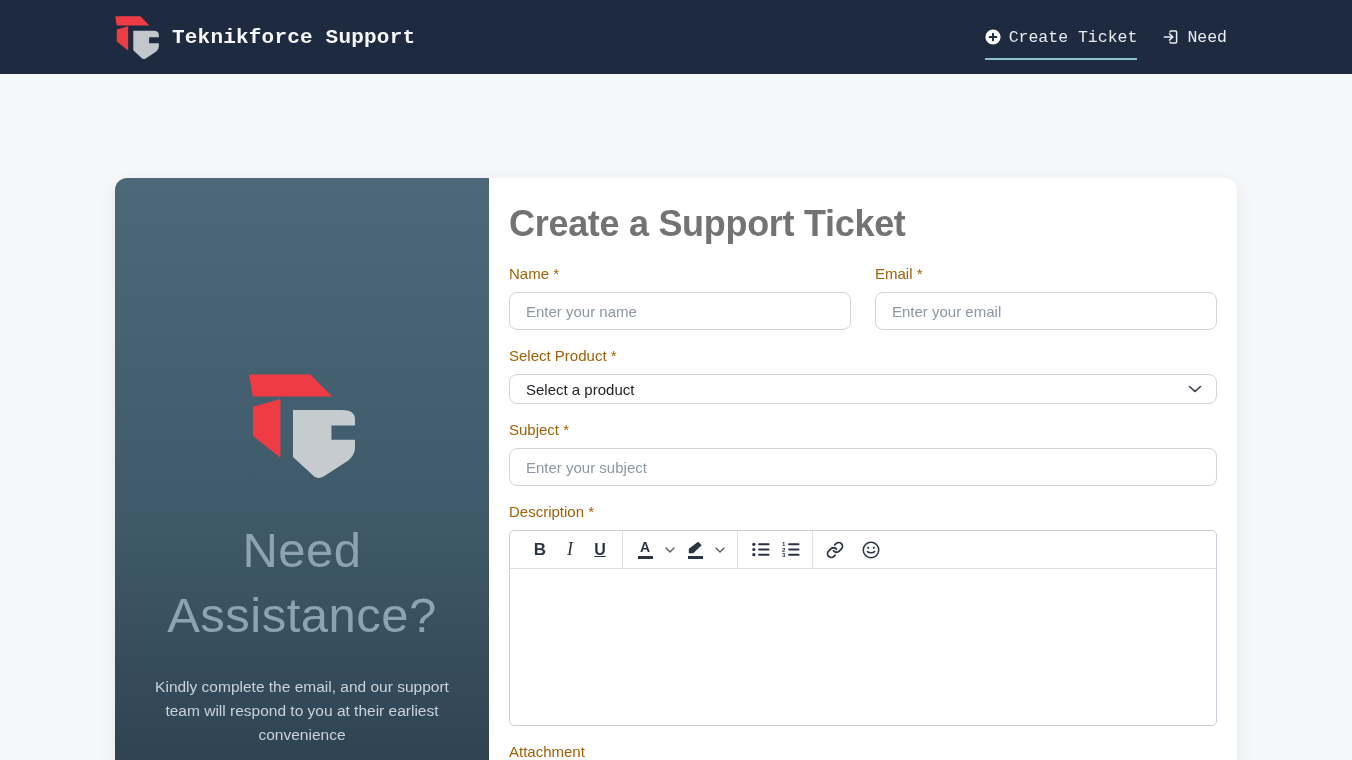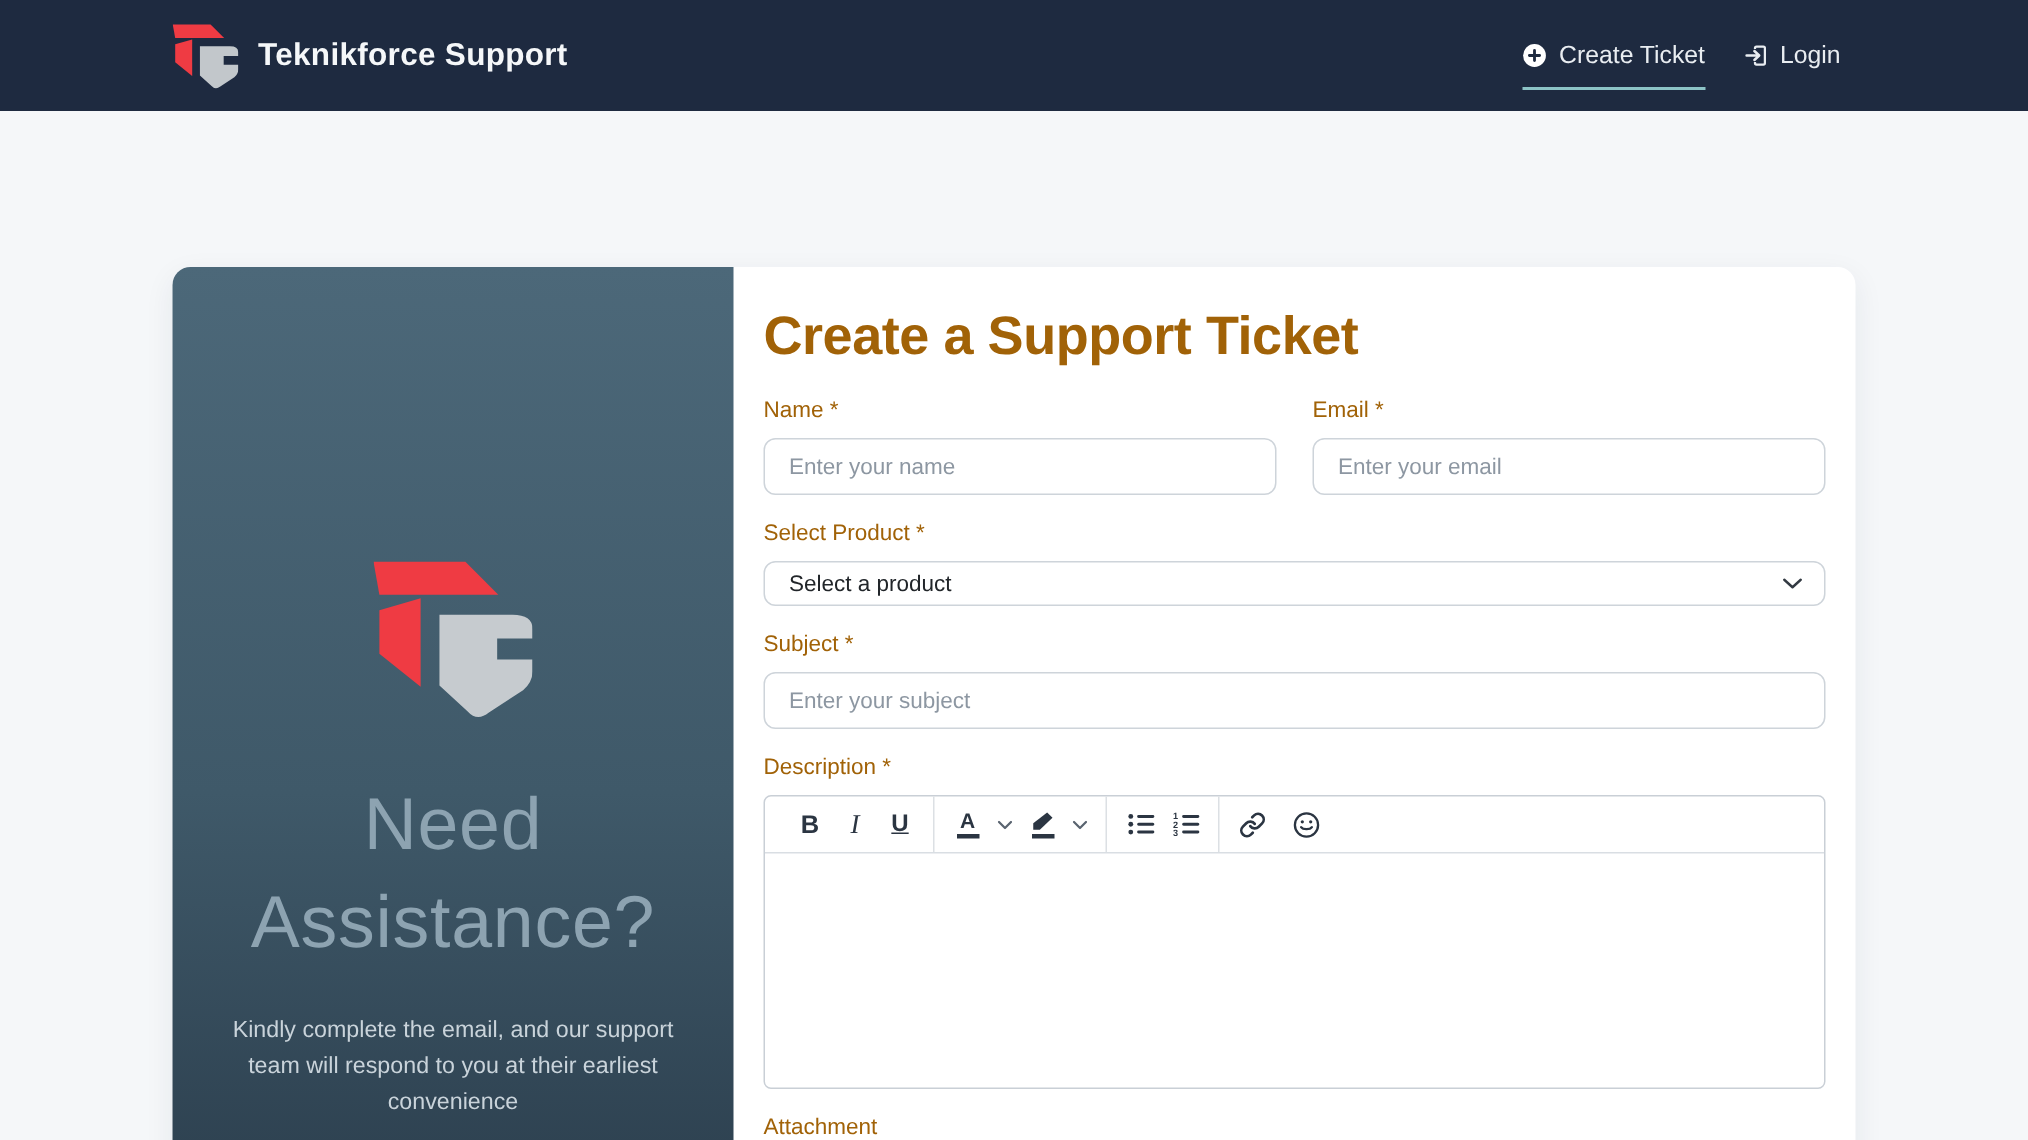--- a/index.html
+++ b/index.html
@@ -4,21 +4,21 @@
 <style>
   * { box-sizing: border-box; }
   html,body { margin:0; padding:0; }
   body {
     width:1352px; height:760px; overflow:hidden;
     background:#f5f7f9;
     font-family:"Liberation Sans","DejaVu Sans",sans-serif;
   }
 
   
-  .navbar { height:74px; background:#1e2a40; display:flex; align-items:center; }
+  .navbar { height:74px; background:#1e2a40; display:flex; align-items:center;font-family:Liberation Mono, monospace; }
   .nav-container { width:1122px; margin:0 auto; display:flex; align-items:center; justify-content:space-between; }
   .brand { display:flex; align-items:center; gap:13px; }
   .brand-logo { width:44px; height:43px; display:block; }
   .brand-title { color:#f5f7f9; font-size:21px; font-weight:700; letter-spacing:.2px; }
   .nav-links { display:flex; align-items:flex-end; gap:26px; margin-right:10px; }
   .nav-link { display:flex; align-items:center; gap:8px; color:#e9edf1; font-size:16.5px; cursor:pointer; position:relative; text-decoration:none; }
   .nav-link.active::after { content:""; position:absolute; left:0; right:0; bottom:-13px; height:2px; background:#8cc3c6; }
 
   
   .card {
@@ -34,21 +34,21 @@
   }
   .assist-logo { width:106px; height:132px; margin-top:182px; display:block; }
   .assist-heading {
     margin:26px 0 0; padding:0 28px; font-size:49px; line-height:1.32; font-weight:400;
     color:#8da3b1; letter-spacing:.5px;
   }
   .assist-message { margin:28px 0 0; padding:0 35px; font-size:15.5px; line-height:24px; color:#c9d3da; }
 
   
   .form-area { flex:1; padding:25px 20px 0 20px; min-width:0; }
-  .form-title { margin:0 0 20px; font-size:36px; font-weight:800; color:#a16207; letter-spacing:-.3px; }
+  .form-title { margin:0 0 20px; font-size:36px; font-weight:800; color:#737373; letter-spacing:-.3px; }
   .row-2col { display:grid; grid-template-columns:1fr 1fr; gap:24px; }
   .field { margin-bottom:17px; }
   .field-label { display:block; font-size:15px; color:#a16207; margin-bottom:10px; line-height:17px; }
   .text-input {
     width:100%; height:38px; border:1px solid #ced4da; border-radius:8px;
     padding:4px 16px; font-size:15px; color:#212529; outline:none; background:#fff;
     font-family:"Liberation Sans","DejaVu Sans",sans-serif;
   }
   .text-input::placeholder { color:#8d97a2; }
   .select-box {
@@ -97,21 +97,21 @@
           <circle cx="8" cy="8" r="7.6" fill="#ffffff"></circle>
           <path d="M8 4.6v6.8M4.6 8h6.8" stroke="#1e2a40" stroke-width="1.9" stroke-linecap="round"></path>
         </svg>
         <span>Create Ticket</span>
       </a>
       <a class="nav-link">
         <svg width="16" height="16" viewBox="0 0 16 16" aria-hidden="true">
           <path d="M7 3.6 V3 a1 1 0 0 1 1 -1 h4.6 a1 1 0 0 1 1 1 v10 a1 1 0 0 1 -1 1 H8 a1 1 0 0 1 -1 -1 v-.6" fill="none" stroke="#e9edf1" stroke-width="1.5"></path>
           <path d="M1.4 8 h8.2 M6.6 5 L9.8 8 L6.6 11" fill="none" stroke="#e9edf1" stroke-width="1.7" stroke-linecap="round" stroke-linejoin="round"></path>
         </svg>
-        <span>Login</span>
+        <span>Need</span>
       </a>
     </nav>
   </div>
 </header>
 
 <main class="card">
 
   <aside class="left-panel">
     <svg class="assist-logo" viewBox="0 0 135 133" aria-hidden="true">
       <polygon points="0,1 78,1 106,29 5,29" fill="#ef3b43"></polygon>

